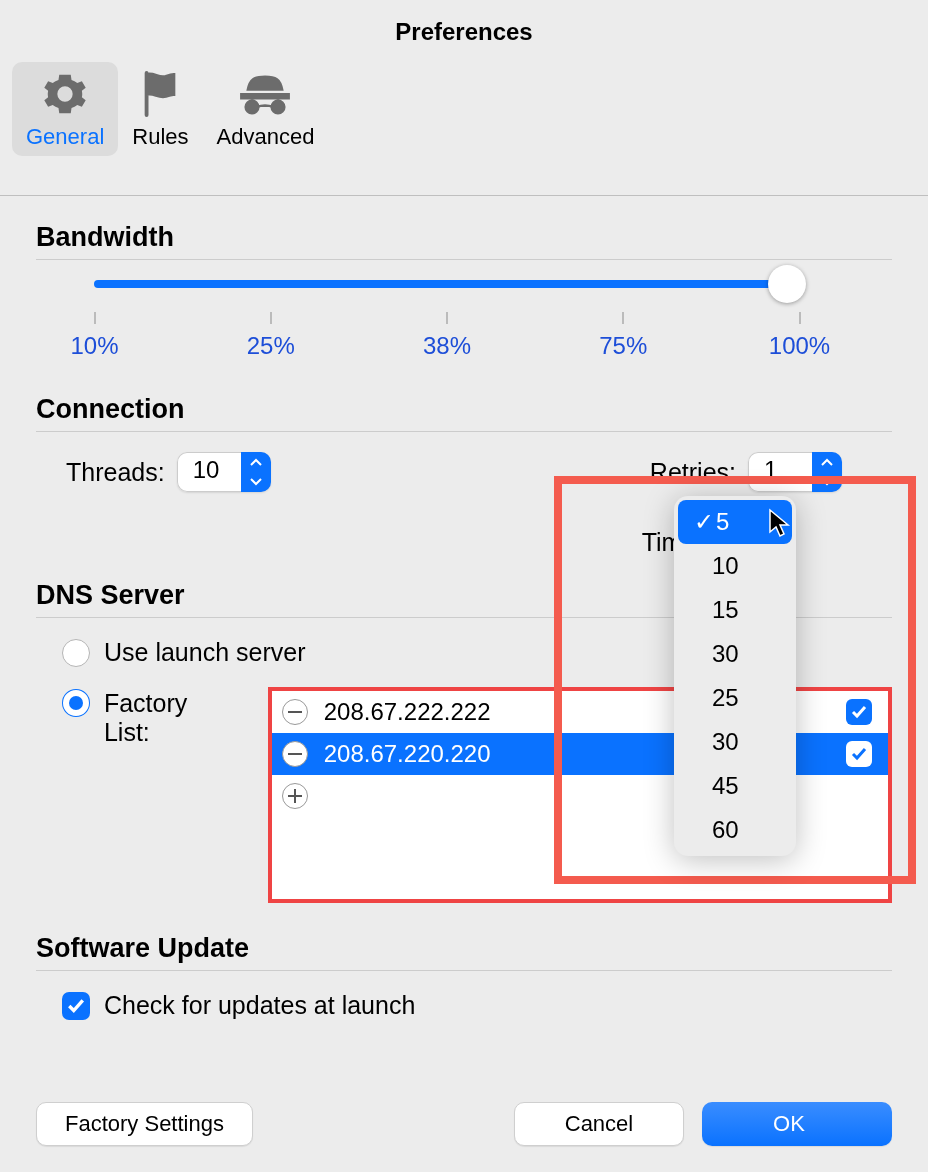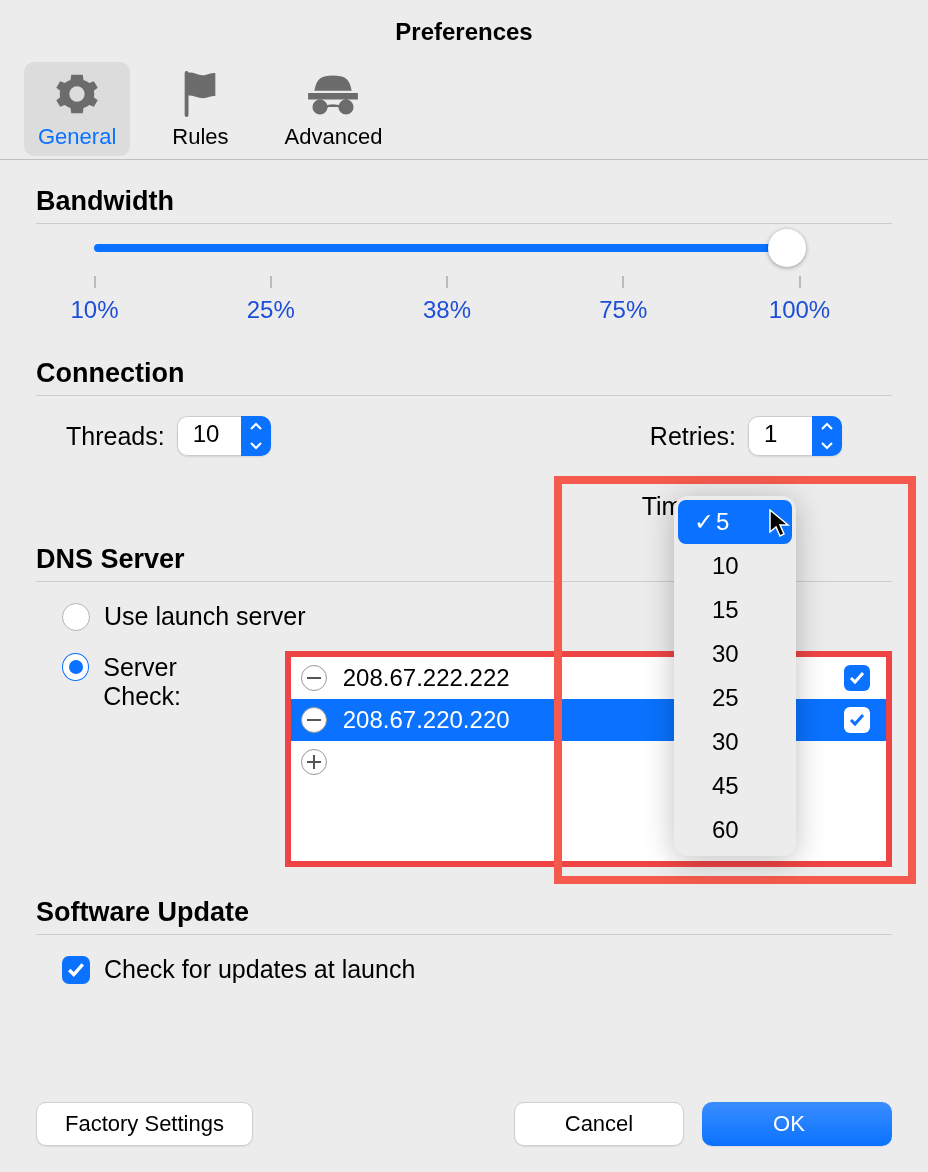--- a/index.html
+++ b/index.html
@@ -7,35 +7,34 @@
     margin: 0;
     font-family: -apple-system, "Helvetica Neue", Arial, sans-serif;
     background: #ececec;
     width: 928px;
     height: 1172px;
     position: relative;
     overflow: hidden;
     color: #000;
   }
   .toolbar {
-    height: 160px;
+    height: 196px;
     border-bottom: 1px solid #bfbfbf;
     background: #ececec;
   }
   .title {
     text-align: center;
     font-weight: 600;
     font-size: 24px;
     padding-top: 18px;
   }
   .tabs {
     display: flex;
-    gap: 28px;
     align-items: flex-end;
-    padding-left: 24px;
+    padding-left: 12px;
     margin-top: 16px;
   }
   .tab {
     display: flex;
     flex-direction: column;
     align-items: center;
     padding: 8px 14px 6px 14px;
     border-radius: 10px;
     font-size: 22px;
     cursor: default;
@@ -120,21 +119,21 @@
   .radio.checked:after { content:""; width:14px; height:14px; background:#0a72ff; border-radius:50%;}
 
   .checkbox {
     width:28px; height:28px; border-radius:7px;
     background:#0a72ff; display:inline-flex; align-items:center; justify-content:center;
     margin-right:14px;
   }
   .checkbox svg{ width:18px; height:18px;}
 
   .server-list {
-    border:6px solid #ef4444;
+    border:4px solid #ef4444;
     background:#fff;
     width:626px;
     height:216px;
     margin-left:8px;
   }
   .server-row {
     display:flex; align-items:center;
     height:42px;
     padding:0 16px 0 10px;
     font-size:24px;
@@ -316,21 +315,21 @@
   </div>
 
   <div class="section-title" style="margin-top:18px">DNS Server</div>
   <div class="sep"></div>
   <div class="row" style="padding-left:26px; margin-top:16px;">
     <span class="radio"></span>
     <span class="label">Use launch server</span>
   </div>
   <div class="row" style="padding-left:26px; margin-top:20px; align-items:flex-start;">
     <span class="radio checked" style="margin-top:2px"></span>
-    <span class="label" style="margin-top:2px; margin-right:20px">Server Check:</span>
+    <span class="label" style="margin-top:2px; margin-right:20px">Factory List:</span>
     <div class="server-list">
       <div class="server-row">
         <span class="minus-btn">
             <svg width="14" height="2">
               <rect width="14" height="2" fill="#555"></rect>
             </svg>
           </span>
         <span>208.67.222.222</span>
         <span class="server-check">
             <svg width="16" height="14">

